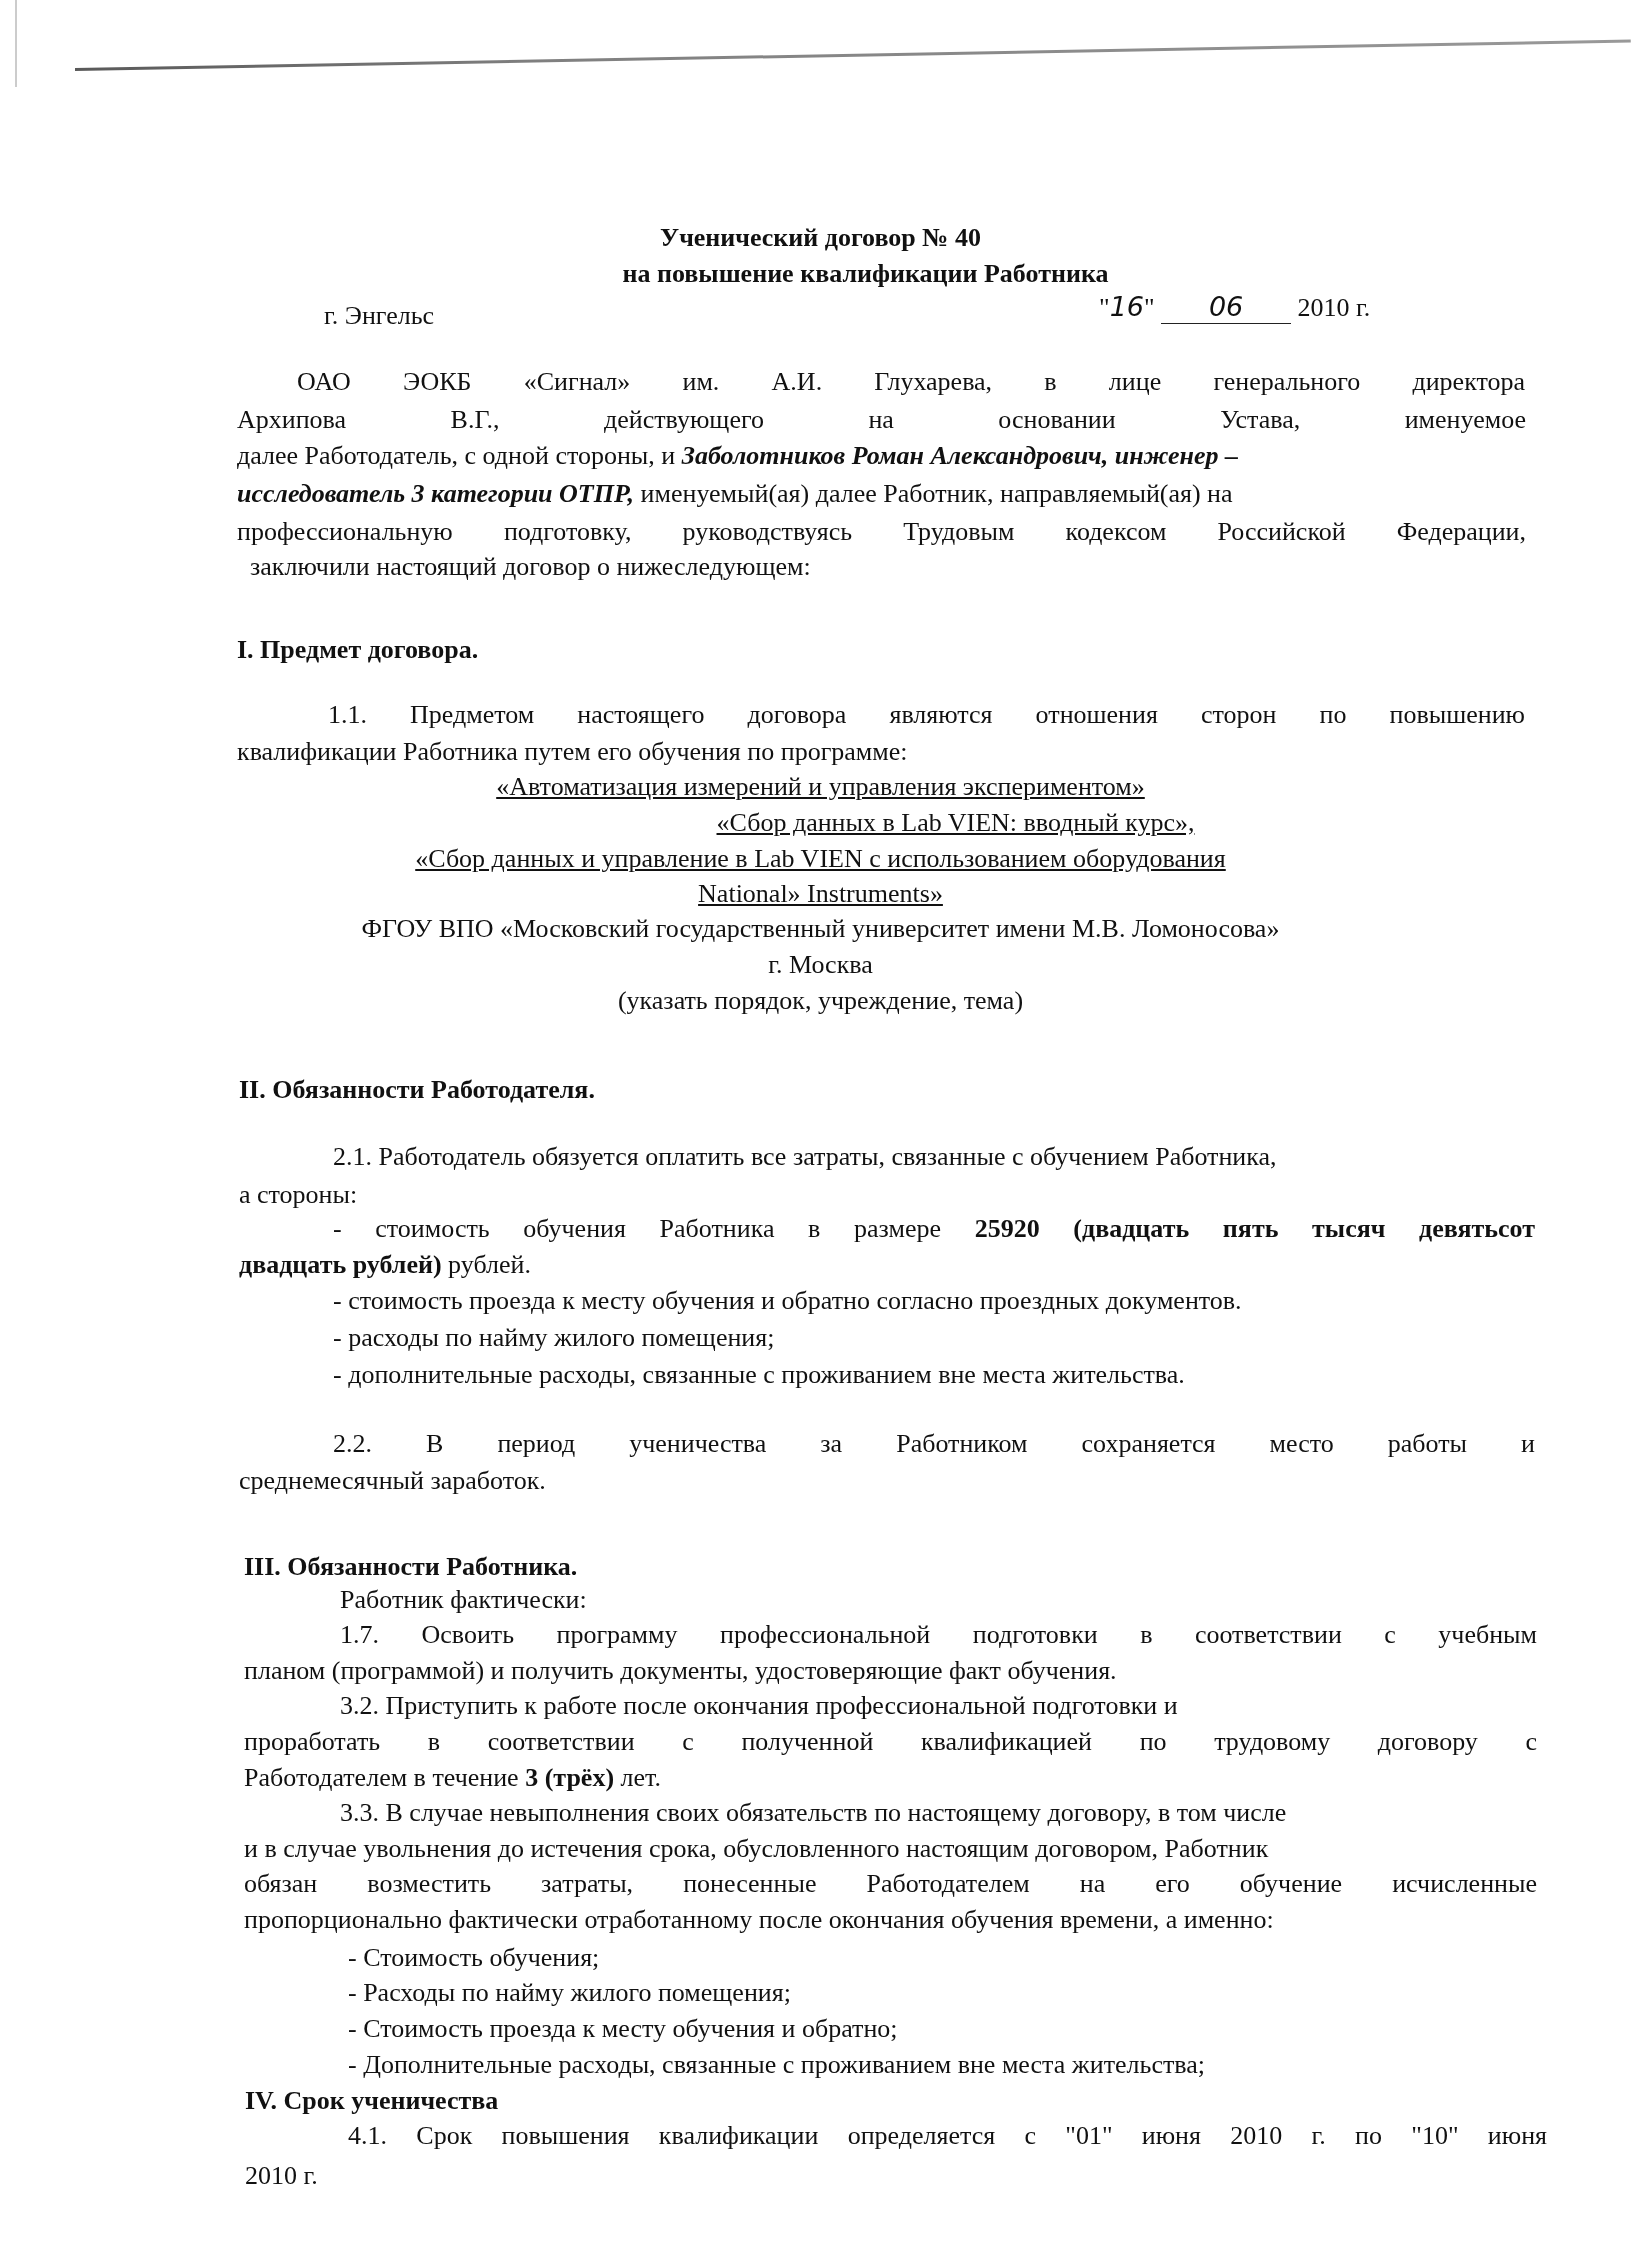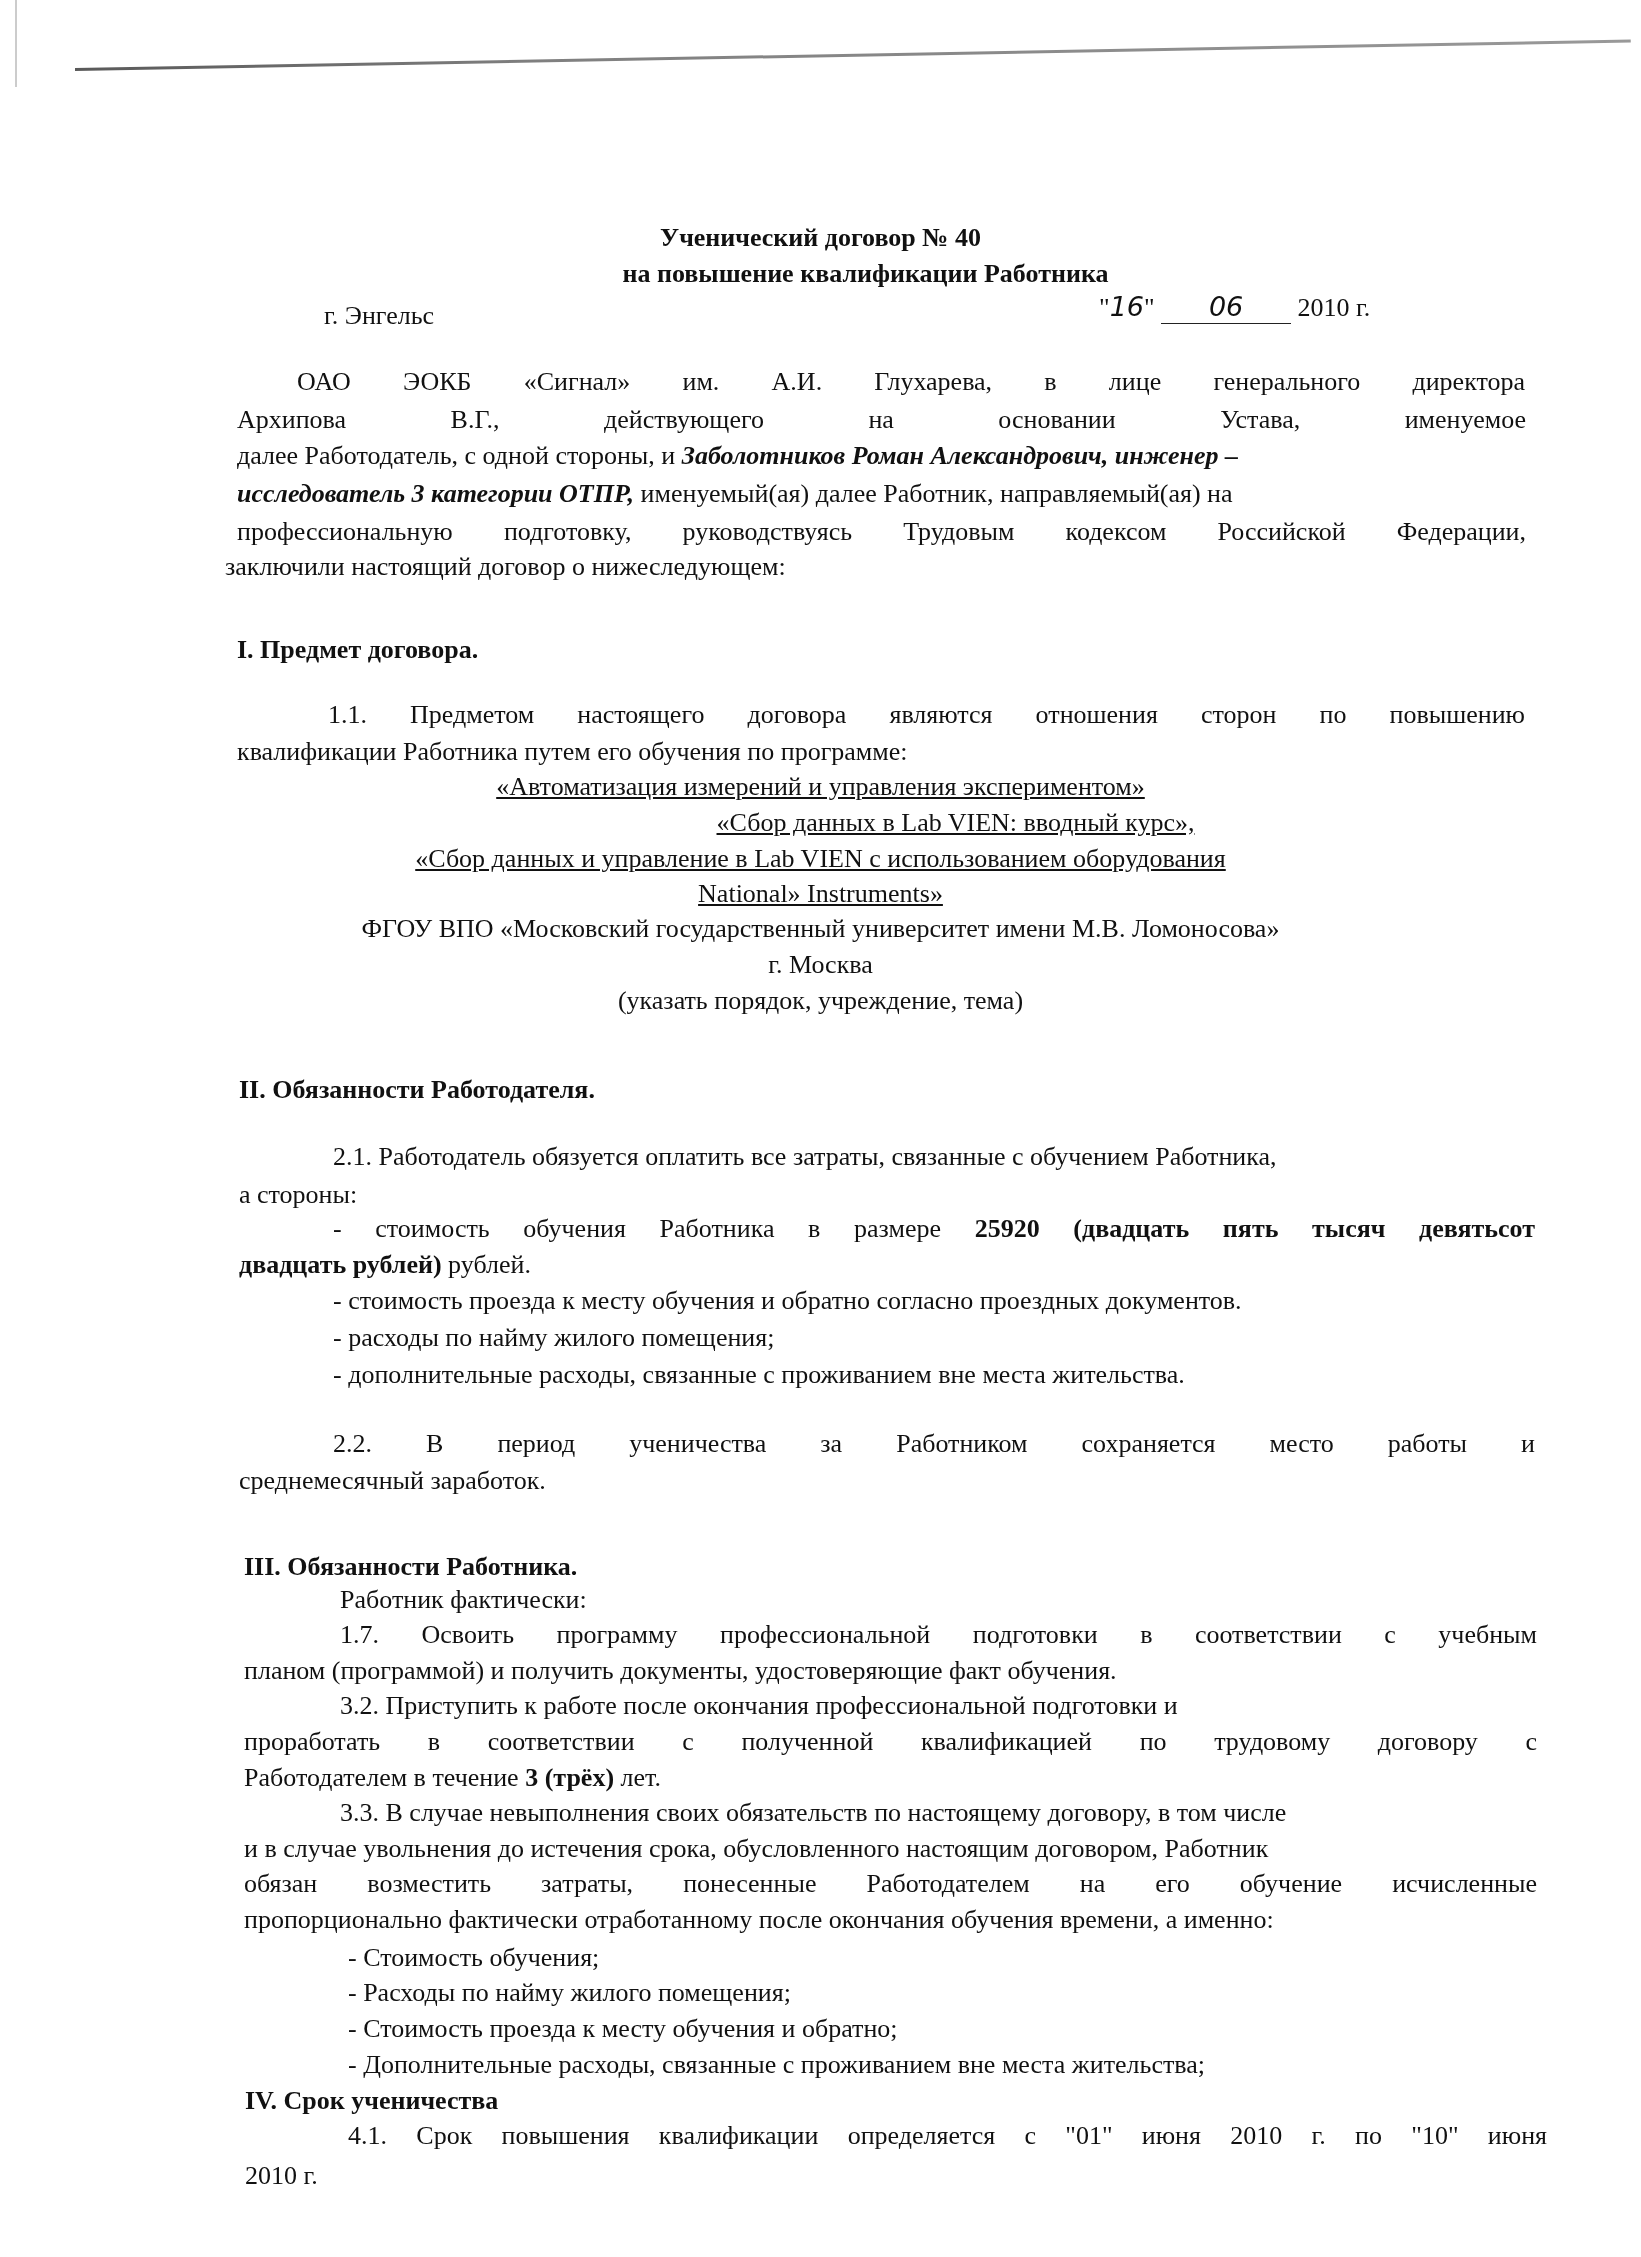--- a/index.html
+++ b/index.html
@@ -44,21 +44,21 @@
 
   <div class="ln j" style="left:297px; width:1228px; top:365px;">ОАО ЭОКБ «Сигнал» им. А.И. Глухарева, в лице генерального директора</div>
   <div class="ln j" style="left:237px; width:1289px; top:403px;">Архипова В.Г., действующего на основании Устава, именуемое</div>
   <div class="ln" style="left:237px; width:1289px; top:439px;">
     <span>далее Работодатель, с одной стороны, и </span><span class="bi">Заболотников Роман Александрович,  инженер –</span>
   </div>
   <div class="ln" style="left:237px; width:1289px; top:477px;">
     <span class="bi">исследователь 3 категории ОТПР,</span><span> именуемый(ая) далее Работник, направляемый(ая) на</span>
   </div>
   <div class="ln j" style="left:237px; width:1289px; top:515px;">профессиональную подготовку, руководствуясь Трудовым кодексом Российской Федерации,</div>
-  <div class="ln" style="left:225px; top:550px;font-family:Liberation Serif, serif;">заключили настоящий договор о нижеследующем:</div>
+  <div class="ln" style="left:250px; top:550px;font-family:Liberation Serif, serif;">заключили настоящий договор о нижеследующем:</div>
 
   <div class="ln b" style="left:237px; top:633px;">I. Предмет договора.</div>
   <div class="ln j" style="left:328px; width:1197px; top:698px;">1.1. Предметом настоящего договора являются отношения сторон по повышению</div>
   <div class="ln" style="left:237px; top:735px;">квалификации Работника путем его обучения  по программе:</div>
   <div class="ln c" style="left:0; width:1641px; top:770px;"><span class="u">«Автоматизация измерений и управления экспериментом»</span></div>
   <div class="ln c" style="left:0; width:1641px; top:806px; padding-left:135px;"><span class="u">«Сбор данных в Lab VIEN: вводный курс»,</span></div>
   <div class="ln c" style="left:0; width:1641px; top:842px;"><span class="u">«Сбор данных и управление в Lab VIEN с использованием оборудования</span></div>
   <div class="ln c" style="left:0; width:1641px; top:877px;"><span class="u">National» Instruments»</span></div>
   <div class="ln c" style="left:0; width:1641px; top:912px;">ФГОУ ВПО «Московский государственный университет имени М.В. Ломоносова»</div>
   <div class="ln c" style="left:0; width:1641px; top:948px;">г. Москва</div>

